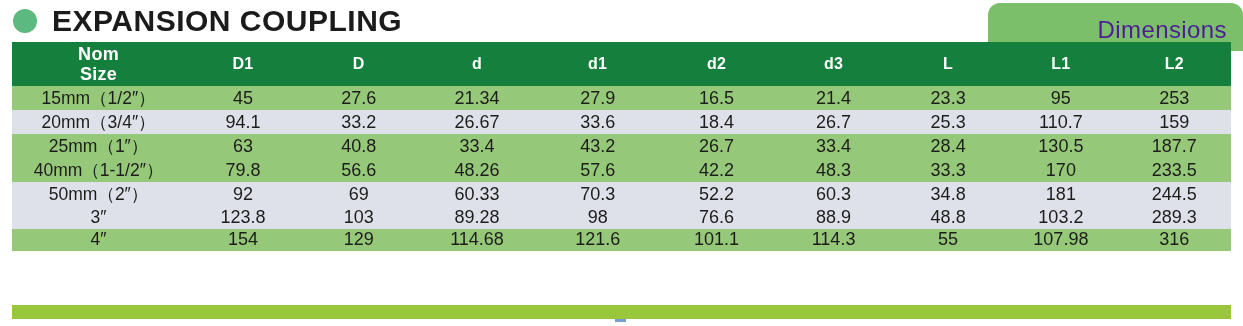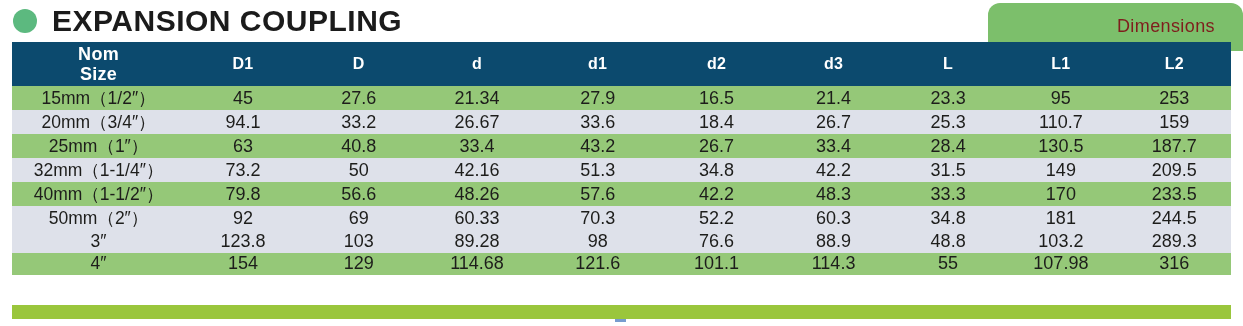--- a/index.html
+++ b/index.html
@@ -26,37 +26,37 @@
   }
 
   
   .dim-tab{
     position:absolute;left:988px;top:3px;width:255px;height:48px;
     background:#7cbf6b;
     border-top-left-radius:12px;border-top-right-radius:12px;
     box-sizing:border-box;
   }
   .dim-tab-label{
-    position:absolute;right:28px;top:13px;
-    color:#7f1d1d;font-size:18px;font-weight:normal;
+    position:absolute;right:16px;top:13px;
+    color:#4c1d95;font-size:24px;font-weight:normal;
     letter-spacing:0.4px;white-space:nowrap;
   }
 
   
   .tbl{
     position:absolute;left:12px;top:42px;
     width:1219px;
     border-collapse:collapse;
     table-layout:fixed;
   }
   .tbl th,.tbl td{
     padding:0;margin:0;text-align:center;vertical-align:middle;
     white-space:nowrap;
   }
-  thead tr{background:#0c4a6e;}
+  thead tr{background:#15803d;}
   thead th{
     height:44px;color:#ffffff;font-size:16px;font-weight:bold;
     letter-spacing:0.3px;
   }
   thead th.nom{
     font-size:18px;line-height:20px;
   }
   thead th.nom span{display:block;}
 
   tbody tr{height:22.5px;margin-top:44px;}
@@ -150,32 +150,20 @@
           <td>63</td>
           <td>40.8</td>
           <td>33.4</td>
           <td>43.2</td>
           <td>26.7</td>
           <td>33.4</td>
           <td>28.4</td>
           <td>130.5</td>
           <td>187.7</td>
         </tr>
-        <tr class="even">
-          <td class="size">32mm（1-1/4″）</td>
-          <td>73.2</td>
-          <td>50</td>
-          <td>42.16</td>
-          <td>51.3</td>
-          <td>34.8</td>
-          <td>42.2</td>
-          <td>31.5</td>
-          <td>149</td>
-          <td>209.5</td>
-        </tr>
         <tr class="odd">
           <td class="size">40mm（1-1/2″）</td>
           <td>79.8</td>
           <td>56.6</td>
           <td>48.26</td>
           <td>57.6</td>
           <td>42.2</td>
           <td>48.3</td>
           <td>33.3</td>
           <td>170</td>

